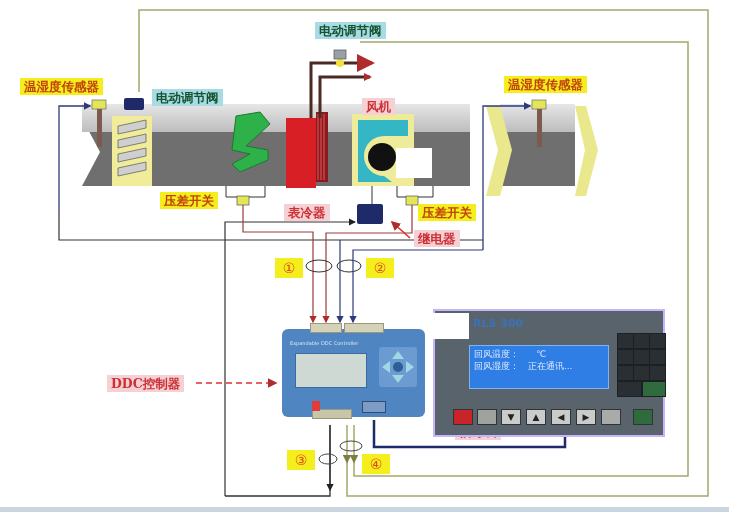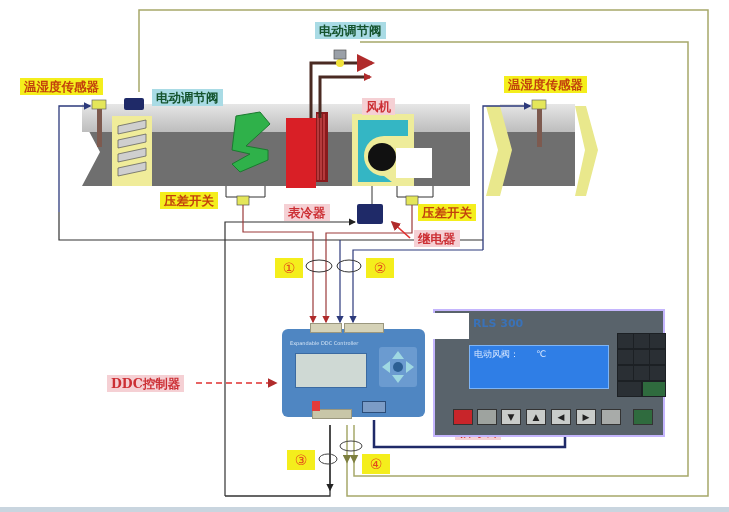--- a/index.html
+++ b/index.html
@@ -163,21 +163,22 @@
     </div>
     <div class="term" style="left:30px;top:80px;width:40px;background:#c8c6a8"></div>
     <div style="position:absolute;left:30px;top:72px;width:8px;height:10px;background:#e23b3b"></div>
     <div style="position:absolute;left:80px;top:72px;width:22px;height:10px;background:#7c9cc6;border:1px solid #2c4d78"></div>
   </div>
 
   <div class="hmi">
     <div style="position:absolute;left:-2px;top:2px;width:36px;height:26px;background:#fff"></div>
     <div class="hmi-model" style="left:38px">RLS 300</div>
     <div class="hmi-screen">
-      <div class="hmi-row"><span>电动风阀：</span> <span style="margin-left:14px">℃</span></div>
+      <div class="hmi-row"><span>回风温度：</span> <span style="margin-left:14px">℃</span></div>
+      <div class="hmi-row"><span>回风湿度：</span> <span style="margin-left:6px">正在通讯...</span></div>
     </div>
 
     <div class="key" style="left:182px;top:22px"></div>
     <div class="key" style="left:198px;top:22px"></div>
     <div class="key" style="left:214px;top:22px"></div>
     <div class="key" style="left:182px;top:38px"></div>
     <div class="key" style="left:198px;top:38px"></div>
     <div class="key" style="left:214px;top:38px"></div>
     <div class="key" style="left:182px;top:54px"></div>
     <div class="key" style="left:198px;top:54px"></div>

